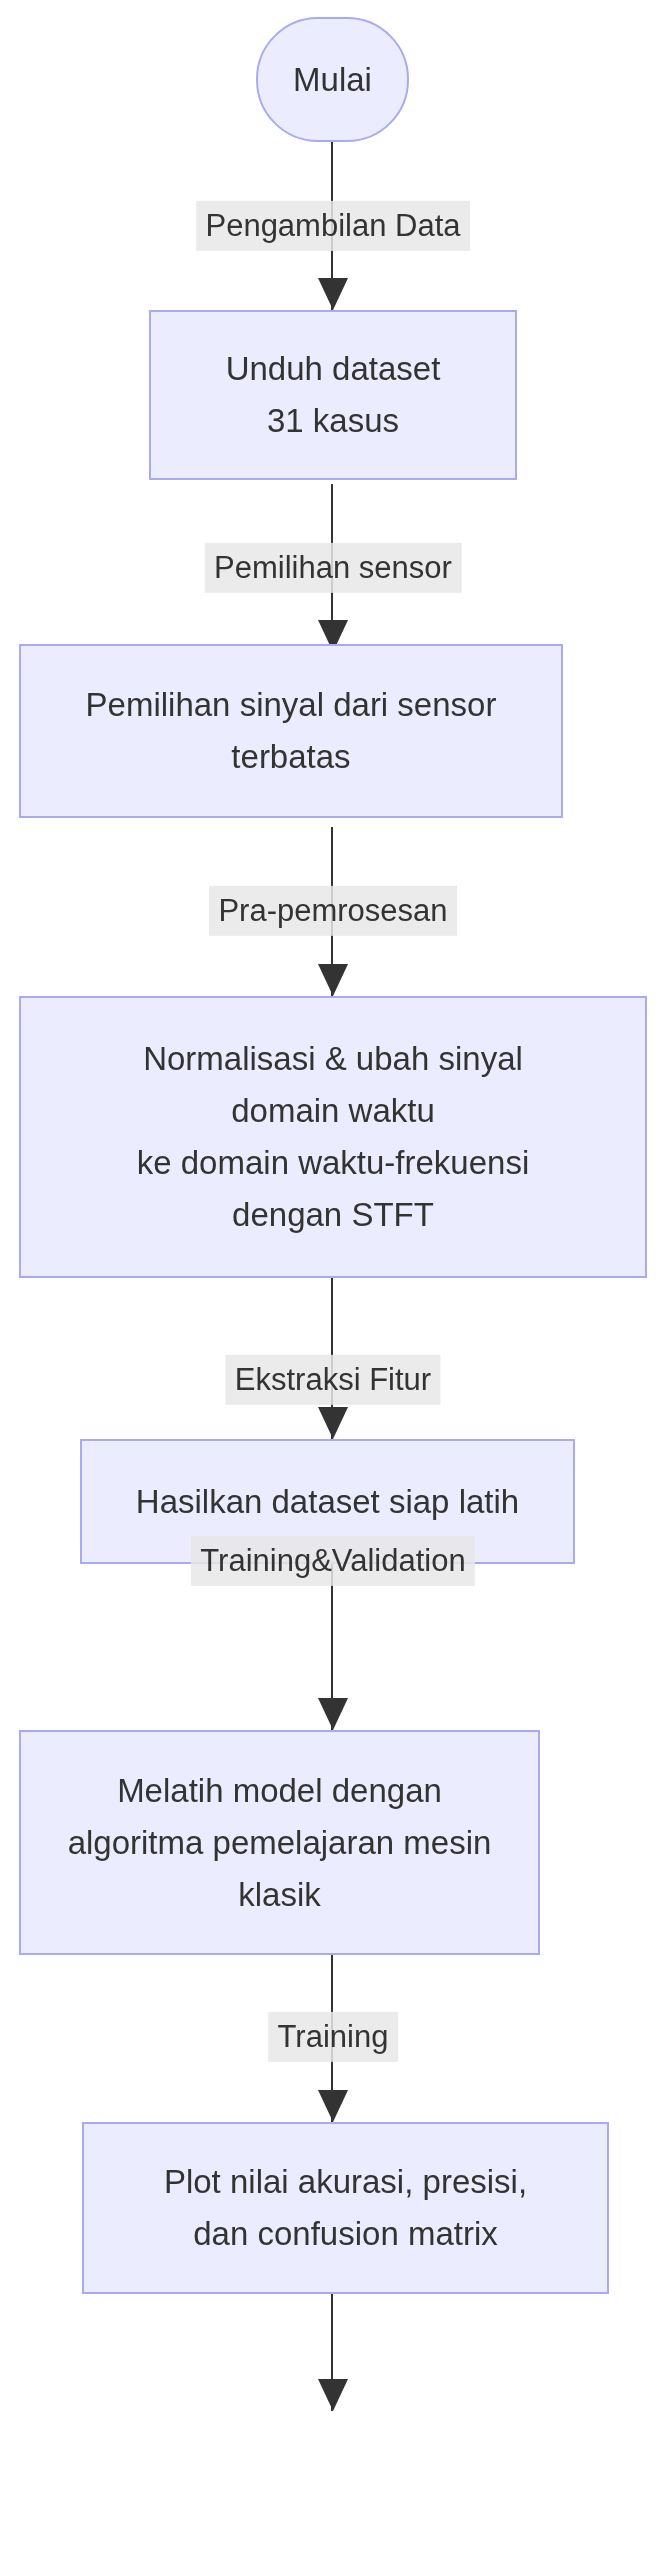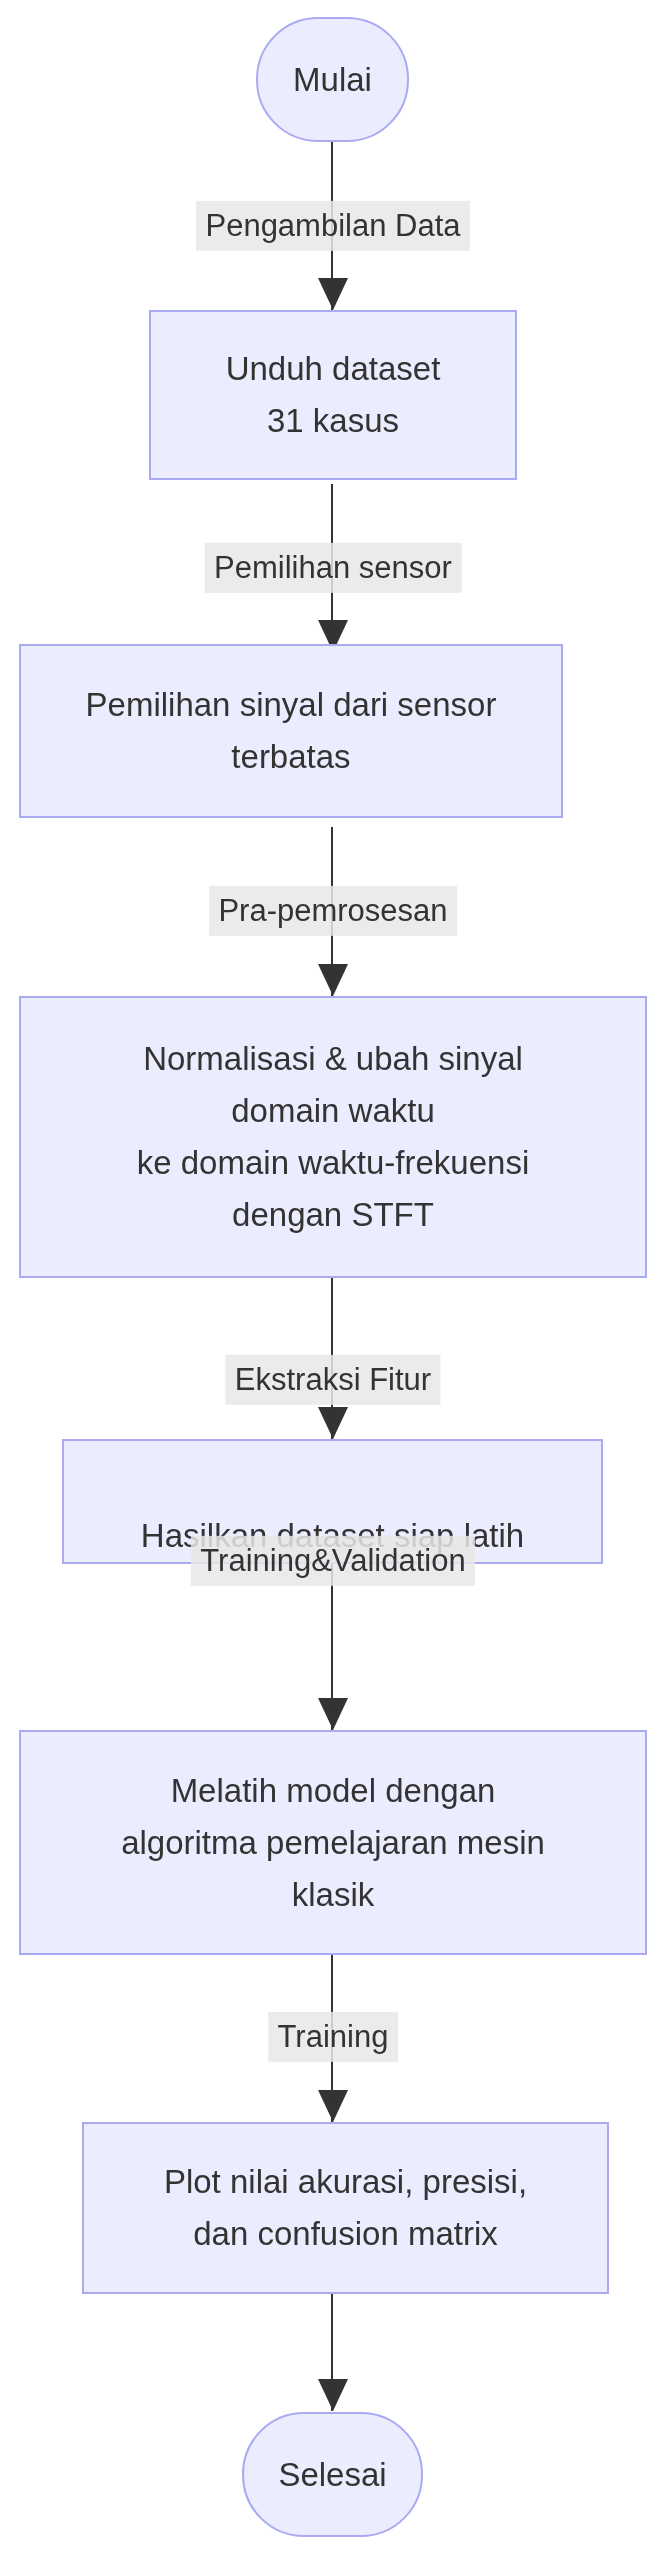--- a/index.html
+++ b/index.html
@@ -33,22 +33,22 @@
     font-size: 33px;
     line-height: 52px;
     color: var(--text, #333333);
   }
   .stadium { border-radius: 62px; }
 
   .n-mulai     { left: 256px; top:   17px; width: 153px; height: 125px; }
   .n-unduh     { left: 149px; top:  310px; width: 368px; height: 170px; }
   .n-pemilihan { left:  19px; top:  644px; width: 544px; height: 174px; }
   .n-normal    { left:  19px; top: 996px; width: 628px; height: 282px; }
-  .n-hasilkan  { left:  62px; top: 1439px; width: 541px; height: 125px; align-items: flex-end; }
-  .n-melatih   { left:  19px; top: 1730px; width: 628px; height: 225px; }
+  .n-hasilkan  { left:  80px; top: 1439px; width: 495px; height: 125px; }
+  .n-melatih   { left:  19px; top: 1730px; width: 521px; height: 225px; }
   .n-plot      { left: 69px; top: 2122px; width: 527px; height: 172px; margin-left: 13px; }
   .n-selesai   { left: 242px; top: 2412px; width: 181px; height: 125px; }
 
   
   .edge-line {
     position: absolute;
     left: 331px;
     width: 2px;
     background: var(--line, #333333);
     z-index: 1;
@@ -157,18 +157,15 @@
     <span class="node-text">Melatih model dengan
 algoritma pemelajaran mesin
 klasik</span>
   </div>
 
   <div class="node n-plot">
     <span class="node-text">Plot nilai akurasi, presisi,
 dan confusion matrix</span>
   </div>
 
-  <div class="node stadium n-selesai">
-    <span class="node-text">Selesai</span>
-  </div>
 
 </div>
 
 
 </body></html>

